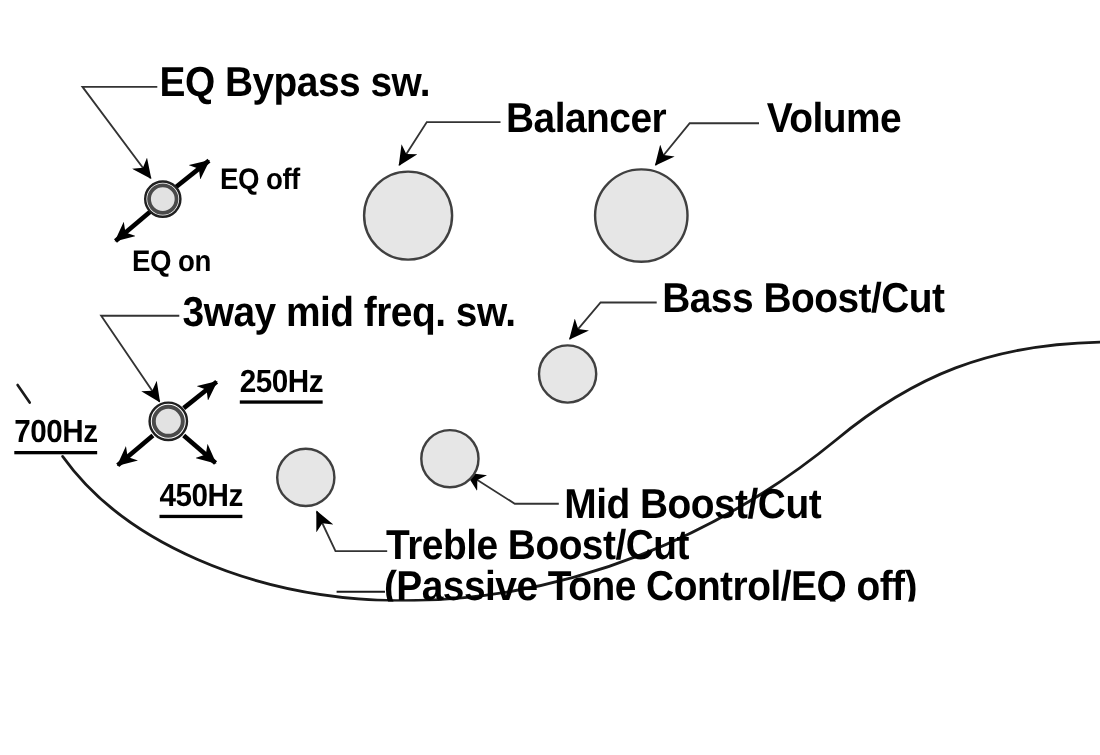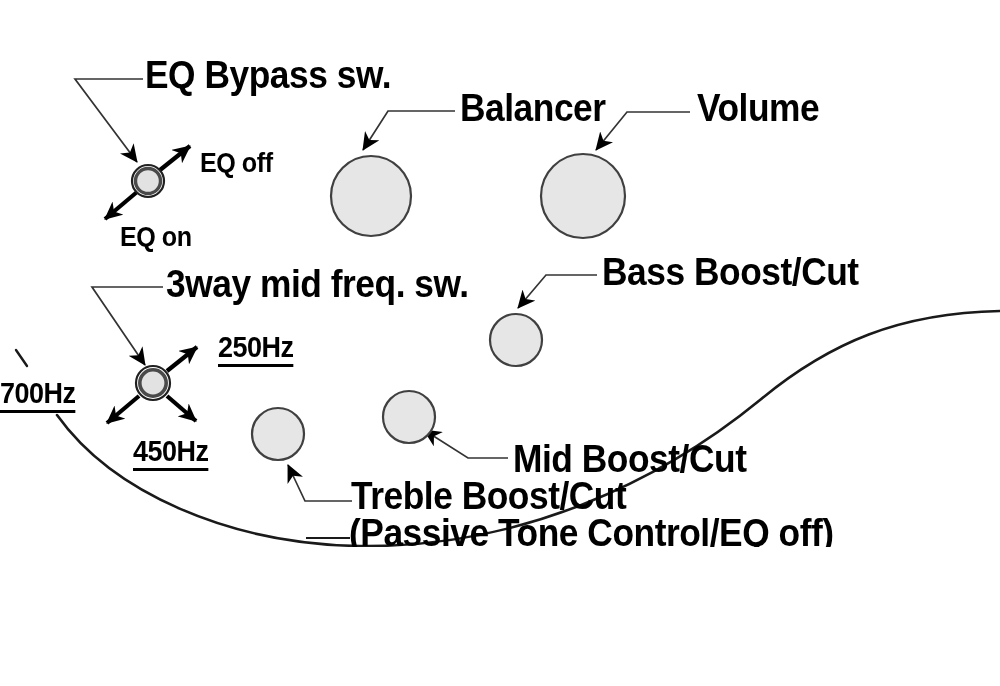--- a/index.html
+++ b/index.html
@@ -121,25 +121,25 @@
   <div class="lbl lbl-big" style="left:697px; top:89px;">Volume</div>
 
   <div class="lbl lbl-big" style="left:602px; top:253px;">Bass Boost/Cut</div>
 
   <div class="lbl lbl-big" style="left:166px; top:265px;">3way mid freq. sw.</div>
 
   <div class="freq-wrap" style="left:218px; top:333px;text-decoration:underline;">
     <span class="lbl lbl-freq" style="position:relative; left:0; top:0; display:inline-block;">250Hz</span>
   </div>
 
-  <div class="freq-wrap" style="left:133px; top:437px;">
+  <div class="freq-wrap" style="left:145px; top:437px;">
     <span class="lbl lbl-freq" style="position:relative; left:0; top:0; display:inline-block;">450Hz</span>
   </div>
 
-  <div class="freq-wrap" style="left:0; top:379px;">
+  <div class="freq-wrap" style="left:13px; top:379px;">
     <span class="lbl lbl-freq" style="position:relative; left:0; top:0; display:inline-block;">700Hz</span>
   </div>
 
   <div class="lbl lbl-big" style="left:513px; top:440px;">Mid Boost/Cut</div>
 
   <div class="lbl lbl-big" style="left:351px; top:477px;">Treble Boost/Cut</div>
 
   <div class="lbl lbl-big" style="left:349px; top:514px;">(Passive Tone Control/EQ off)</div>
 
 </div>

